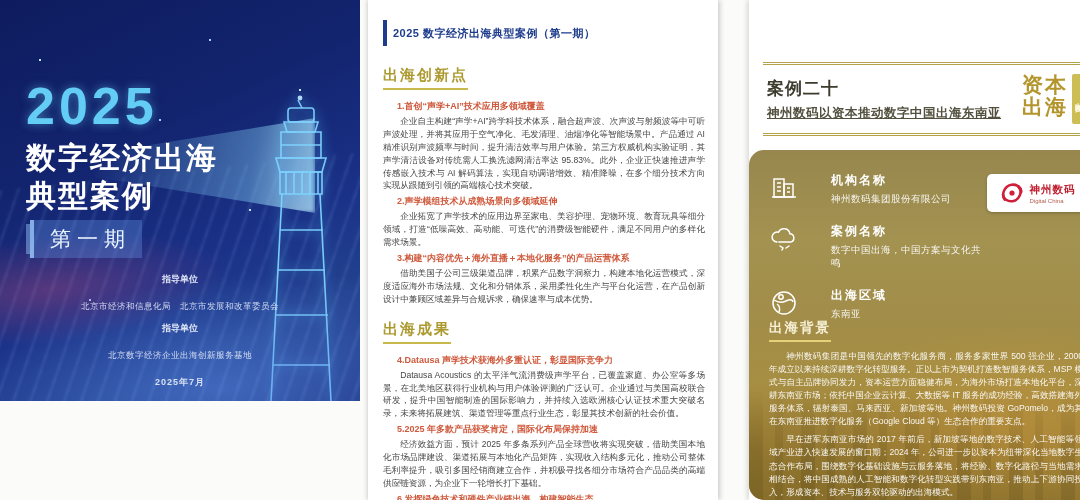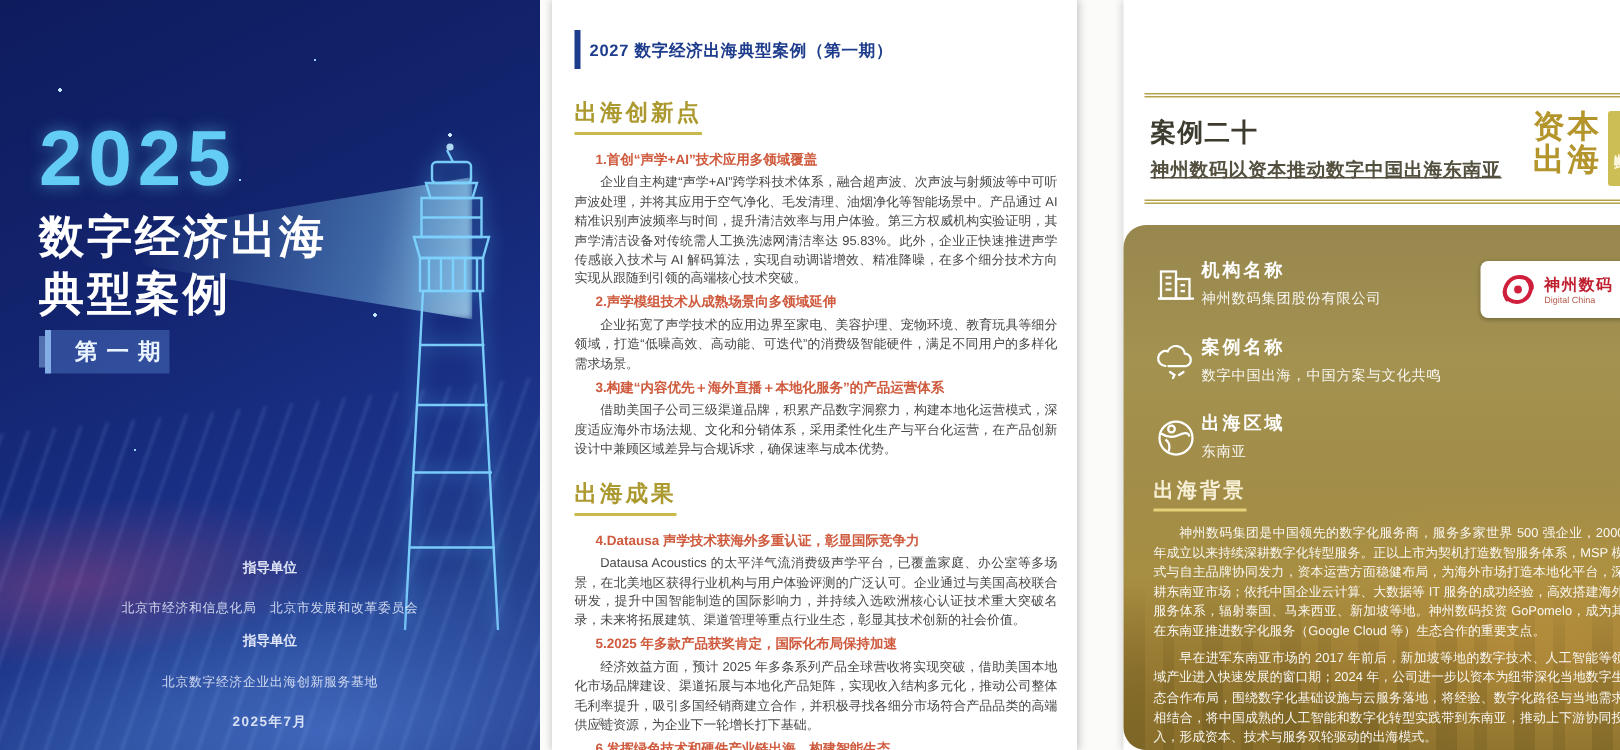--- a/index.html
+++ b/index.html
@@ -1,21 +1,21 @@
 <!DOCTYPE html>
 <html><head>
 <meta charset="utf-8">
 <style>
   * { margin:0; padding:0; box-sizing:border-box; }
   html,body { width:1080px; height:500px; overflow:hidden;
     font-family:"Liberation Sans","DejaVu Sans",sans-serif; background:#f4f4f2; }
   .stage { position:relative; width:1080px; height:500px; background:#fbfbfa; }
 
   
-  .cover { position:absolute; left:0; top:0; width:360px; height:500px; overflow:hidden;
+  .cover { position:absolute; left:0; top:0; width:360px; height:401px; overflow:hidden;
     background:linear-gradient(155deg,#0e1c5e 0%,#13246f 35%,#1a3187 62%,#23418f 80%,#1b2f7d 100%); }
   .cover .glowbeam { position:absolute; left:95px; top:118px; width:220px; height:95px;
     background:linear-gradient(100deg, rgba(120,210,255,0) 0%, rgba(140,220,255,.38) 70%, rgba(190,240,255,.75) 100%);
     clip-path:polygon(0 38%, 100% 0, 100% 100%, 0 62%); filter:blur(2px); }
   .cover .streaks { position:absolute; left:-40px; bottom:-30px; width:460px; height:260px;
     background:
       radial-gradient(ellipse 300px 90px at 20% 40%, rgba(233,80,120,.30), transparent 60%),
       repeating-linear-gradient(115deg, rgba(150,190,255,.16) 0 2px, transparent 2px 16px),
       radial-gradient(ellipse 400px 160px at 55% 85%, rgba(90,140,230,.55), transparent 70%);
     transform:rotate(-6deg); filter:blur(1px); }
@@ -27,21 +27,21 @@
       radial-gradient(circle 1.2px at 250px 210px, #bfe6ff 99%, transparent),
       radial-gradient(circle 1px at 90px 300px, #9fd4ff 99%, transparent); }
   .lighthouse { position:absolute; right:-6px; top:90px; filter:drop-shadow(0 0 6px rgba(90,200,255,.8)); }
   .cover-year { position:absolute; left:26px; top:76px; font-size:52px; font-weight:bold;
     color:#63cdf6; letter-spacing:4px; text-shadow:0 0 10px rgba(99,205,246,.5); }
   .cover-t1 { position:absolute; left:26px; top:138px; font-size:30px; font-weight:bold;
     color:#ffffff; letter-spacing:2px;text-align:center; }
   .cover-t2 { position:absolute; left:26px; top:176px; font-size:30px; font-weight:bold;
     color:#ffffff; letter-spacing:2px; }
   .issue-badge { position:absolute; left:30px; top:220px; background:rgba(110,160,235,.32);
-    color:#eaf4ff; font-size:15px; font-weight:bold; letter-spacing:6px; padding:5px 0 5px 16px;
+    color:#eaf4ff; font-size:21px; font-weight:normal; letter-spacing:6px; padding:5px 11px 5px 16px;
     border-left:4px solid rgba(160,205,255,.75); box-shadow:-8px 0 0 -4px rgba(160,205,255,.45); }
   .cover-footer { position:absolute; left:0; right:0; bottom:12px; text-align:center;
     color:#e8eefc; }
   .cover-footer .lbl { font-size:9px; font-weight:bold; margin-top:9px; opacity:.95; }
   .cover-footer .val { font-size:8.5px; margin-top:15px; opacity:.85; letter-spacing:.5px; }
   .cover-footer .date { font-size:9px; font-weight:bold; margin-top:14px; opacity:.9; letter-spacing:1px; }
 
   
   .page { position:absolute; left:368px; top:0; width:350px; height:500px; background:#ffffff;
     box-shadow:2px 0 5px rgba(0,0,0,.18), -2px 0 4px rgba(0,0,0,.10); padding:20px 13px 0 15px; }
@@ -73,21 +73,21 @@
     background:linear-gradient(180deg,#97874e 0%,#a39250 26%,#a28d49 48%,#a68e42 66%,#a08238 82%,#8e742f 100%);border-radius:15px; }
   .photo .haze { position:absolute; inset:0;
     background:radial-gradient(ellipse 260px 140px at 75% 78%, rgba(222,160,60,.28), transparent 70%),
       radial-gradient(ellipse 300px 120px at 20% 95%, rgba(120,95,30,.35), transparent 75%); }
   .photo .skyline { position:absolute; left:0; right:0; bottom:0; height:110px; opacity:.18;
     background:repeating-linear-gradient(90deg, #4a3d14 0 14px, transparent 14px 26px,
       #564716 26px 34px, transparent 34px 52px);
     -webkit-mask-image:linear-gradient(180deg,transparent 0,#000 55%); 
     mask-image:linear-gradient(180deg,transparent 0,#000 55%); }
   .info-list { position:absolute; left:20px; top:22px; right:120px; }
-  .info-row { display:flex; align-items:center; gap:2px; margin-bottom:17px; }
+  .info-row { display:flex; align-items:flex-start; gap:32px; margin-bottom:17px; }
   .info-icon { width:30px; height:30px; flex:0 0 30px; }
   .info-label { font-size:12px; font-weight:bold; color:#ffffff; letter-spacing:2px; }
   .info-value { font-size:9.5px; color:rgba(255,255,255,.92); margin-top:4px; letter-spacing:.5px; }
   .logo-card { position:absolute; right:14px; top:24px; width:100px; height:38px; background:#ffffff;
     border-radius:5px; display:flex; align-items:center; justify-content:center; gap:5px;
     box-shadow:0 1px 3px rgba(0,0,0,.25); }
   .logo-txt .cn { font-size:10.5px; font-weight:bold; color:#c01f2f; letter-spacing:1px; }
   .logo-txt .en { font-size:6px; color:#b45a4a; margin-top:1px; }
   .bg-sec { position:absolute; left:20px; right:18px; top:168px; }
   .bg-head { display:inline-block; font-size:13.5px; font-weight:bold; color:#f7f0d6;
@@ -139,21 +139,21 @@
       <div class="val">北京市经济和信息化局　北京市发展和改革委员会</div>
       <div class="lbl">指导单位</div>
       <div class="val">北京数字经济企业出海创新服务基地</div>
       <div class="date">2025年7月</div>
     </div>
   </div>
 
   <div class="page">
     <div class="page-header">
       <div class="bar"></div>
-      <div class="txt">2027 数字经济出海典型案例（第一期）</div>
+      <div class="txt">2025 数字经济出海典型案例（第一期）</div>
     </div>
 
     <div>
       <div class="sec-head">出海创新点</div>
       <div class="item-title">1.首创“声学+AI”技术应用多领域覆盖</div>
       <div class="item-body">企业自主构建“声学+AI”跨学科技术体系，融合超声波、次声波与射频波等中可听声波处理，并将其应用于空气净化、毛发清理、油烟净化等智能场景中。产品通过 AI 精准识别声波频率与时间，提升清洁效率与用户体验。第三方权威机构实验证明，其声学清洁设备对传统需人工换洗滤网清洁率达 95.83%。此外，企业正快速推进声学传感嵌入技术与 AI 解码算法，实现自动调谐增效、精准降噪，在多个细分技术方向实现从跟随到引领的高端核心技术突破。</div>
       <div class="item-title">2.声学模组技术从成熟场景向多领域延伸</div>
       <div class="item-body">企业拓宽了声学技术的应用边界至家电、美容护理、宠物环境、教育玩具等细分领域，打造“低噪高效、高动能、可迭代”的消费级智能硬件，满足不同用户的多样化需求场景。</div>
       <div class="item-title">3.构建“内容优先＋海外直播＋本地化服务”的产品运营体系</div>
       <div class="item-body">借助美国子公司三级渠道品牌，积累产品数字洞察力，构建本地化运营模式，深度适应海外市场法规、文化和分销体系，采用柔性化生产与平台化运营，在产品创新设计中兼顾区域差异与合规诉求，确保速率与成本优势。</div>

